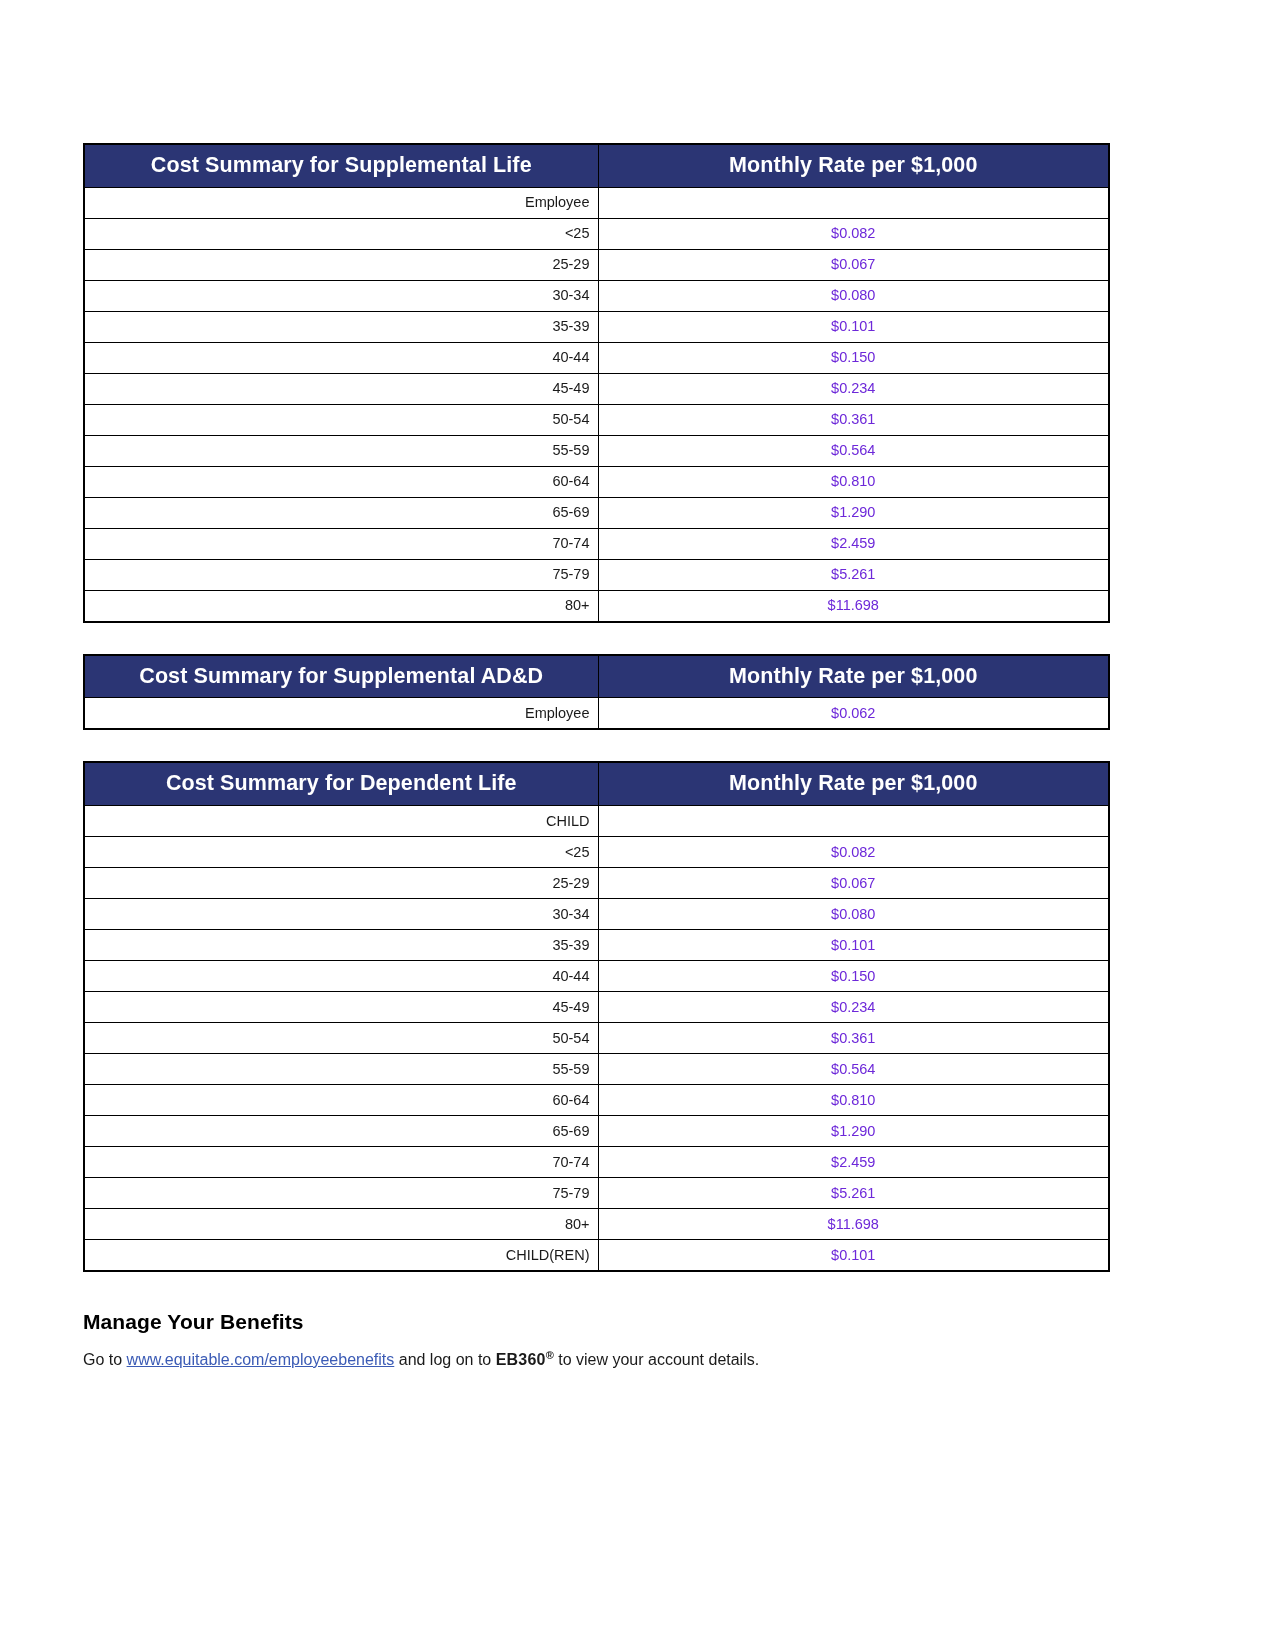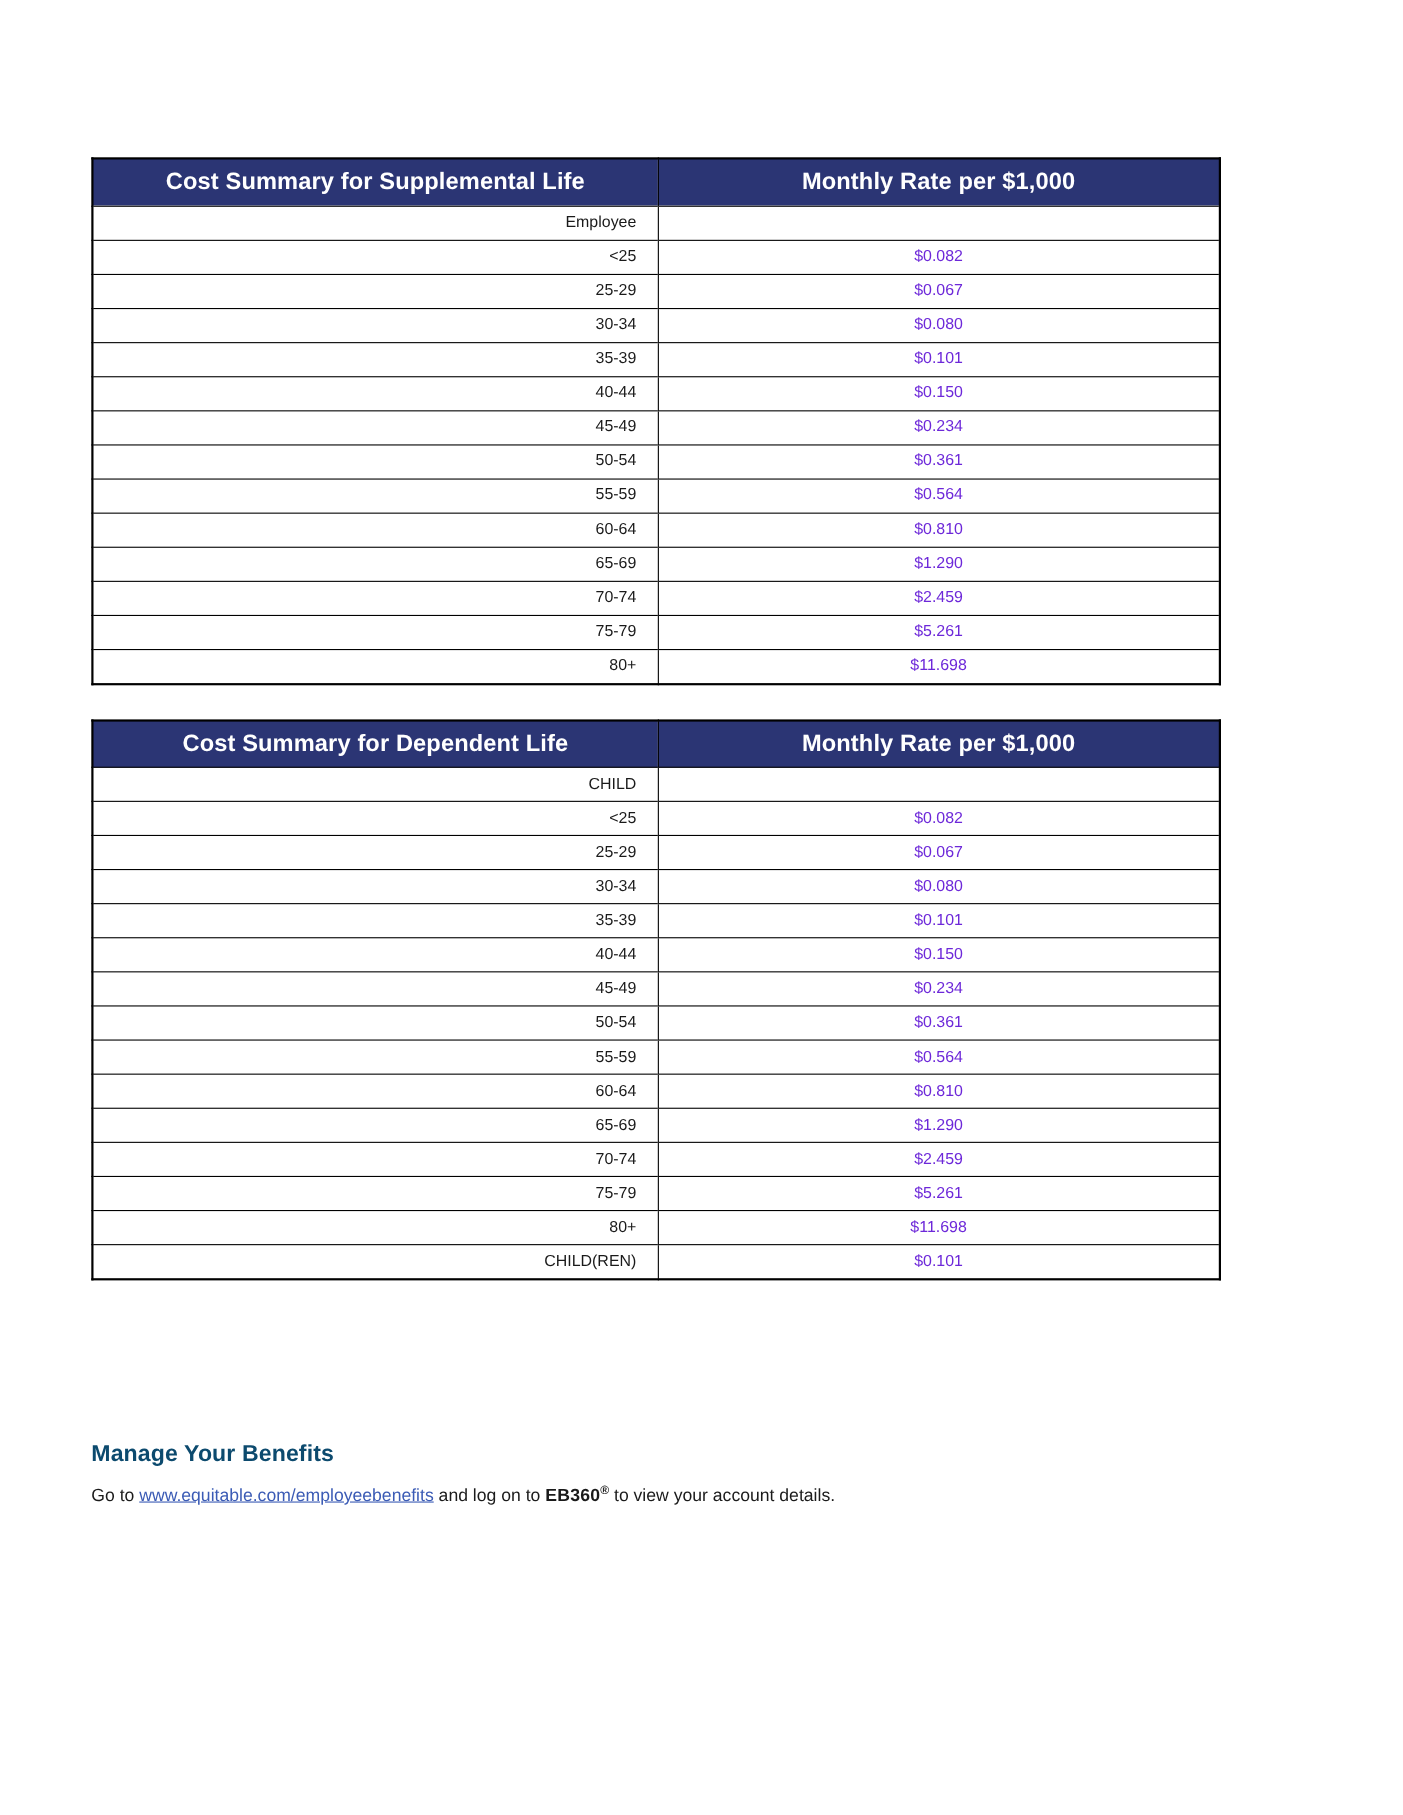--- a/index.html
+++ b/index.html
@@ -55,21 +55,21 @@
     line-height: 1.15;
     border: none;
   }
   .rate-table thead th.h1 {
     border-right: 1.5px solid #000000;
   }
 
   .rate-table tbody td {
     height: 30px;
     font-size: 14.5px;
-    padding: 0 19px;
+    padding: 0 8px;
     border-top: 1.6px solid #000000;
     border-bottom: 0;
     background: #ffffff;
     line-height: 1;
   }
   .rate-table tbody tr:first-child td {
     border-top: 1.6px solid #000000;
   }
   .rate-table tbody td.label {
     text-align: right;
@@ -89,21 +89,21 @@
   .footer {
     position: absolute;
     left: 83px;
     top: 1310px;
     width: 1050px;
   }
   .footer h2 {
     margin: 0 0 14px 0;
     font-size: 21px;
     font-weight: bold;
-    color: #0c4a6e;
+    color: #000000;
     letter-spacing: 0.1px;
   }
   .footer p {
     margin: 0;
     font-size: 16px;
     color: #1a1a1a;
     line-height: 1.35;
   }
   .footer a {
     color: #3b5bb5;
@@ -185,20 +185,38 @@
             <td class="label">70-74</td>
             <td class="value">$2.459</td>
           </tr>
           <tr class="">
             <td class="label">75-79</td>
             <td class="value">$5.261</td>
           </tr>
           <tr class="">
             <td class="label">80+</td>
             <td class="value">$11.698</td>
+          </tr>
+        </tbody>
+      </table>
+      <table class="rate-table">
+        <colgroup>
+          <col class="c1">
+          <col class="c2">
+        </colgroup>
+        <thead>
+          <tr>
+            <th class="h1">Cost Summary for Supplemental AD&amp;D</th>
+            <th class="h2">Monthly Rate per $1,000</th>
+          </tr>
+        </thead>
+        <tbody>
+          <tr class="">
+            <td class="label">Employee</td>
+            <td class="value">$0.062</td>
           </tr>
         </tbody>
       </table>
       <table class="rate-table last">
         <colgroup>
           <col class="c1">
           <col class="c2">
         </colgroup>
         <thead>
           <tr>

